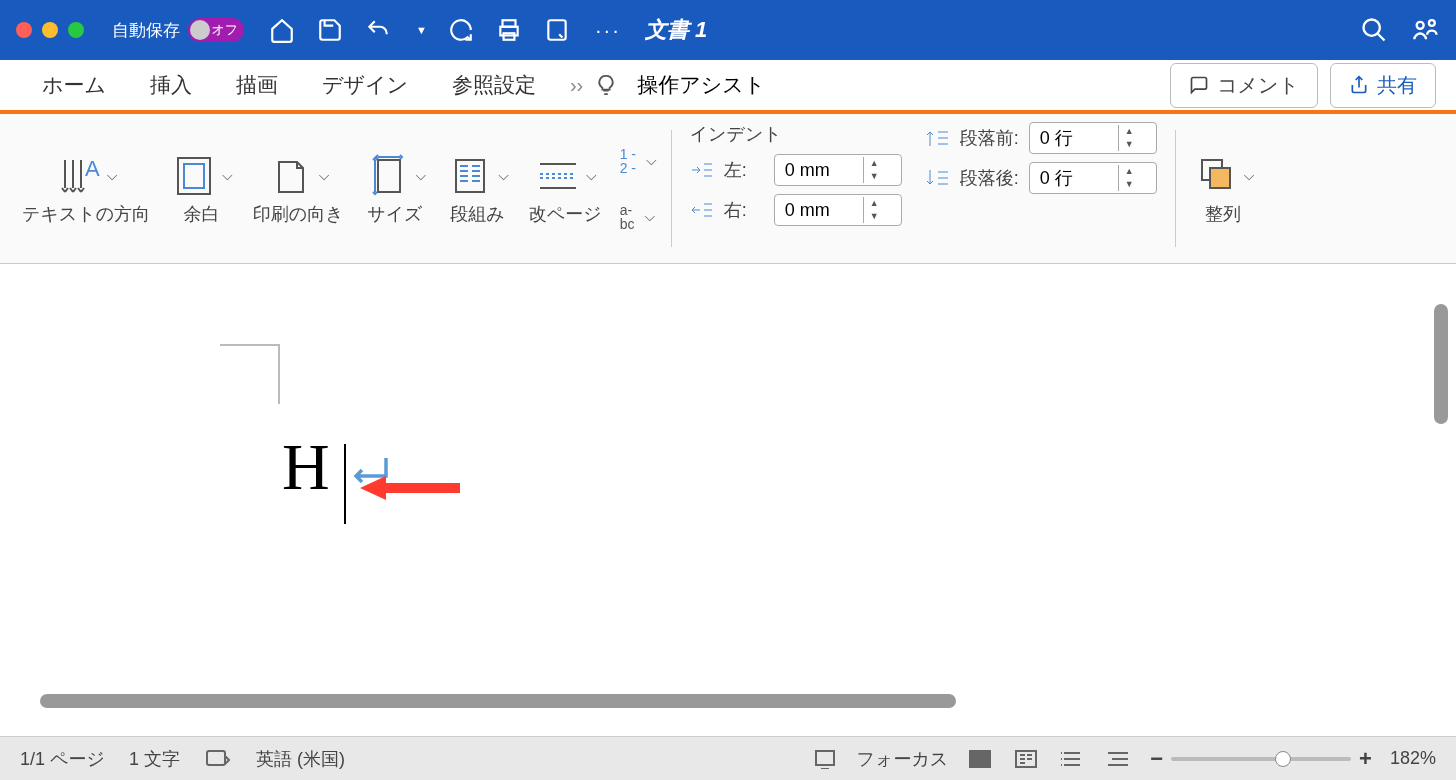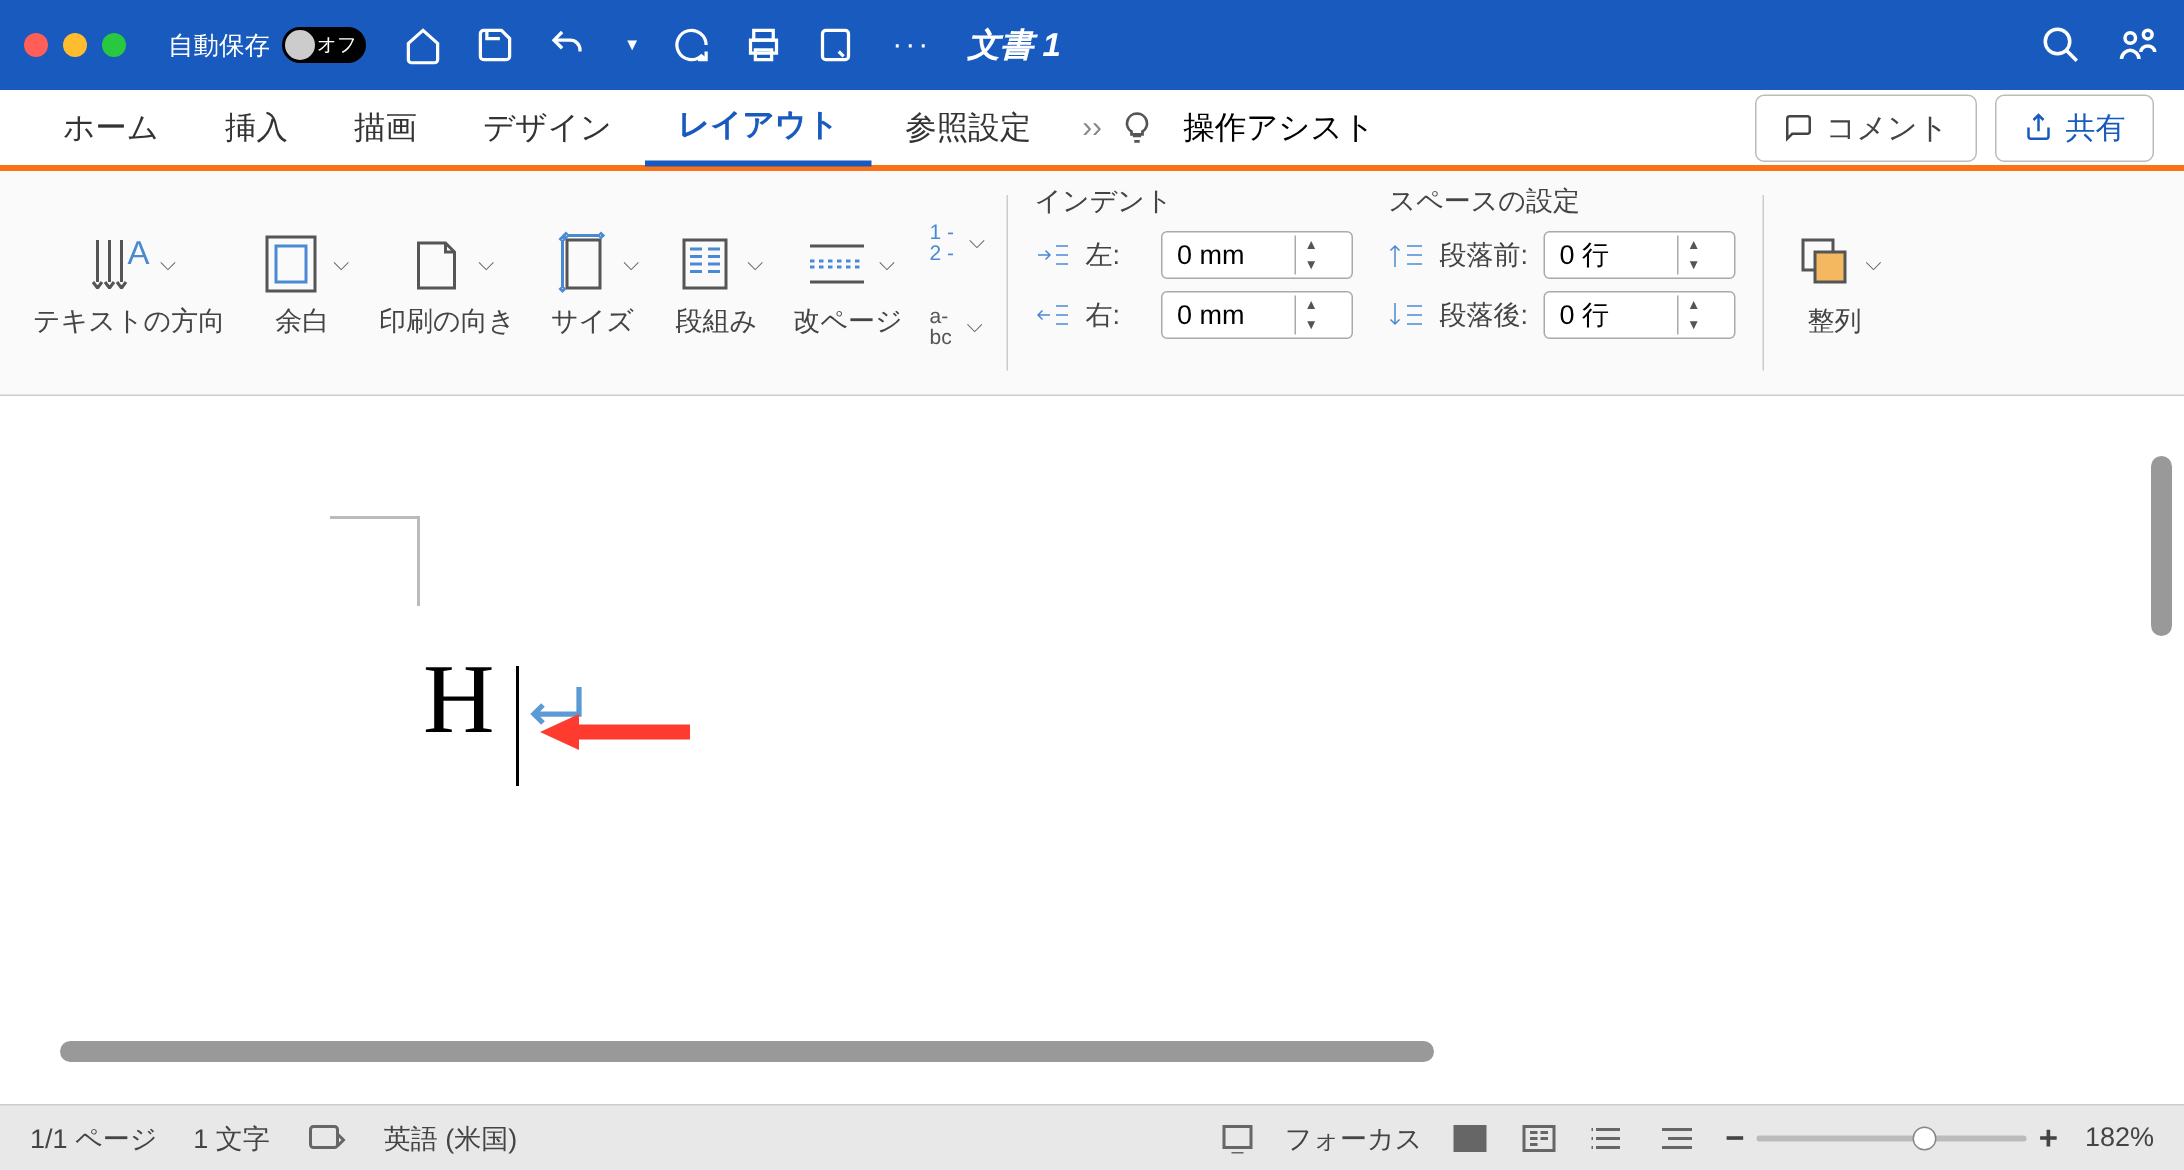--- a/index.html
+++ b/index.html
@@ -7,21 +7,21 @@
 
 
 .titlebar { height: 60px; background: #185ABD; display: flex; align-items: center; padding: 0 16px; color: #fff; }
 .traffic { display: flex; gap: 10px; margin-right: 28px; }
 .traffic span { width: 16px; height: 16px; border-radius: 50%; }
 .tl-close { background: #ff5f57; }
 .tl-min { background: #febc2e; }
 .tl-max { background: #28c840; }
 .autosave { display: flex; align-items: center; gap: 8px; margin-right: 12px; }
 .autosave-label { font-size: 17px; font-weight: 500; }
-.toggle { width: 56px; height: 24px; background: #000000; border-radius: 12px; position: relative; display: flex; align-items: center; }
+.toggle { width: 56px; height: 24px; background: #a21caf; border-radius: 12px; position: relative; display: flex; align-items: center; }
 .toggle-knob { width: 20px; height: 20px; background: #ccc; border-radius: 50%; margin-left: 2px; }
 .toggle-text { position: absolute; right: 6px; font-size: 13px; color: #fff; }
 .tb-icons { display: flex; gap: 20px; align-items: center; margin-left: 12px; }
 .tb-icon { width: 28px; height: 28px; display: flex; align-items: center; justify-content: center; cursor: pointer; }
 .tb-icon svg { stroke: #fff; fill: none; stroke-width: 2; }
 .tb-sep { color: #fff; font-size: 20px; margin: 0 4px; letter-spacing: 2px; }
 .doc-title { font-size: 22px; font-weight: 600; margin-left: 20px; font-style: italic; }
 .tb-right { margin-left: auto; display: flex; gap: 24px; }
 
 
@@ -159,21 +159,20 @@
         </svg>
       </div>
   </div>
 </div>
 
 <div class="tabs">
   <div class="tab">ホーム</div>
   <div class="tab">挿入</div>
   <div class="tab">描画</div>
   <div class="tab">デザイン</div>
-  <div class="tab active">レイアウト</div>
   <div class="tab">参照設定</div>
   <span class="tabs-more">››</span>
   <div class="tell-me">
     <svg width="22" height="22" viewBox="0 0 24 24" fill="none" stroke-width="2">
         <path d="M9 18h6M10 22h4M12 2a7 7 0 00-4 12.9V17h8v-2.1A7 7 0 0012 2z"></path>
       </svg>
     <span>操作アシスト</span>
   </div>
   <div class="tabs-right">
     <div class="btn-outline">
@@ -330,21 +329,20 @@
         <input value="0 mm" style="">
         <div class="spins">
             <span>▲</span>
             <span>▼</span>
           </div>
       </div>
     </div>
   </div>
 
   <div class="space-section">
-    <div class="sect-title">スペースの設定</div>
     <div class="indent-row">
       <svg width="24" height="20" viewBox="0 0 24 20">
           <path d="M4 18v-14m-3 3l3-3 3 3M12 4h10M12 10h10M12 16h10" fill="none" stroke="#4a8ad4"></path>
         </svg>
       <span class="indent-label" style="min-width:58px">段落前:</span>
       <div class="spinner">
         <input value="0 行" style="">
         <div class="spins">
             <span>▲</span>
             <span>▼</span>

